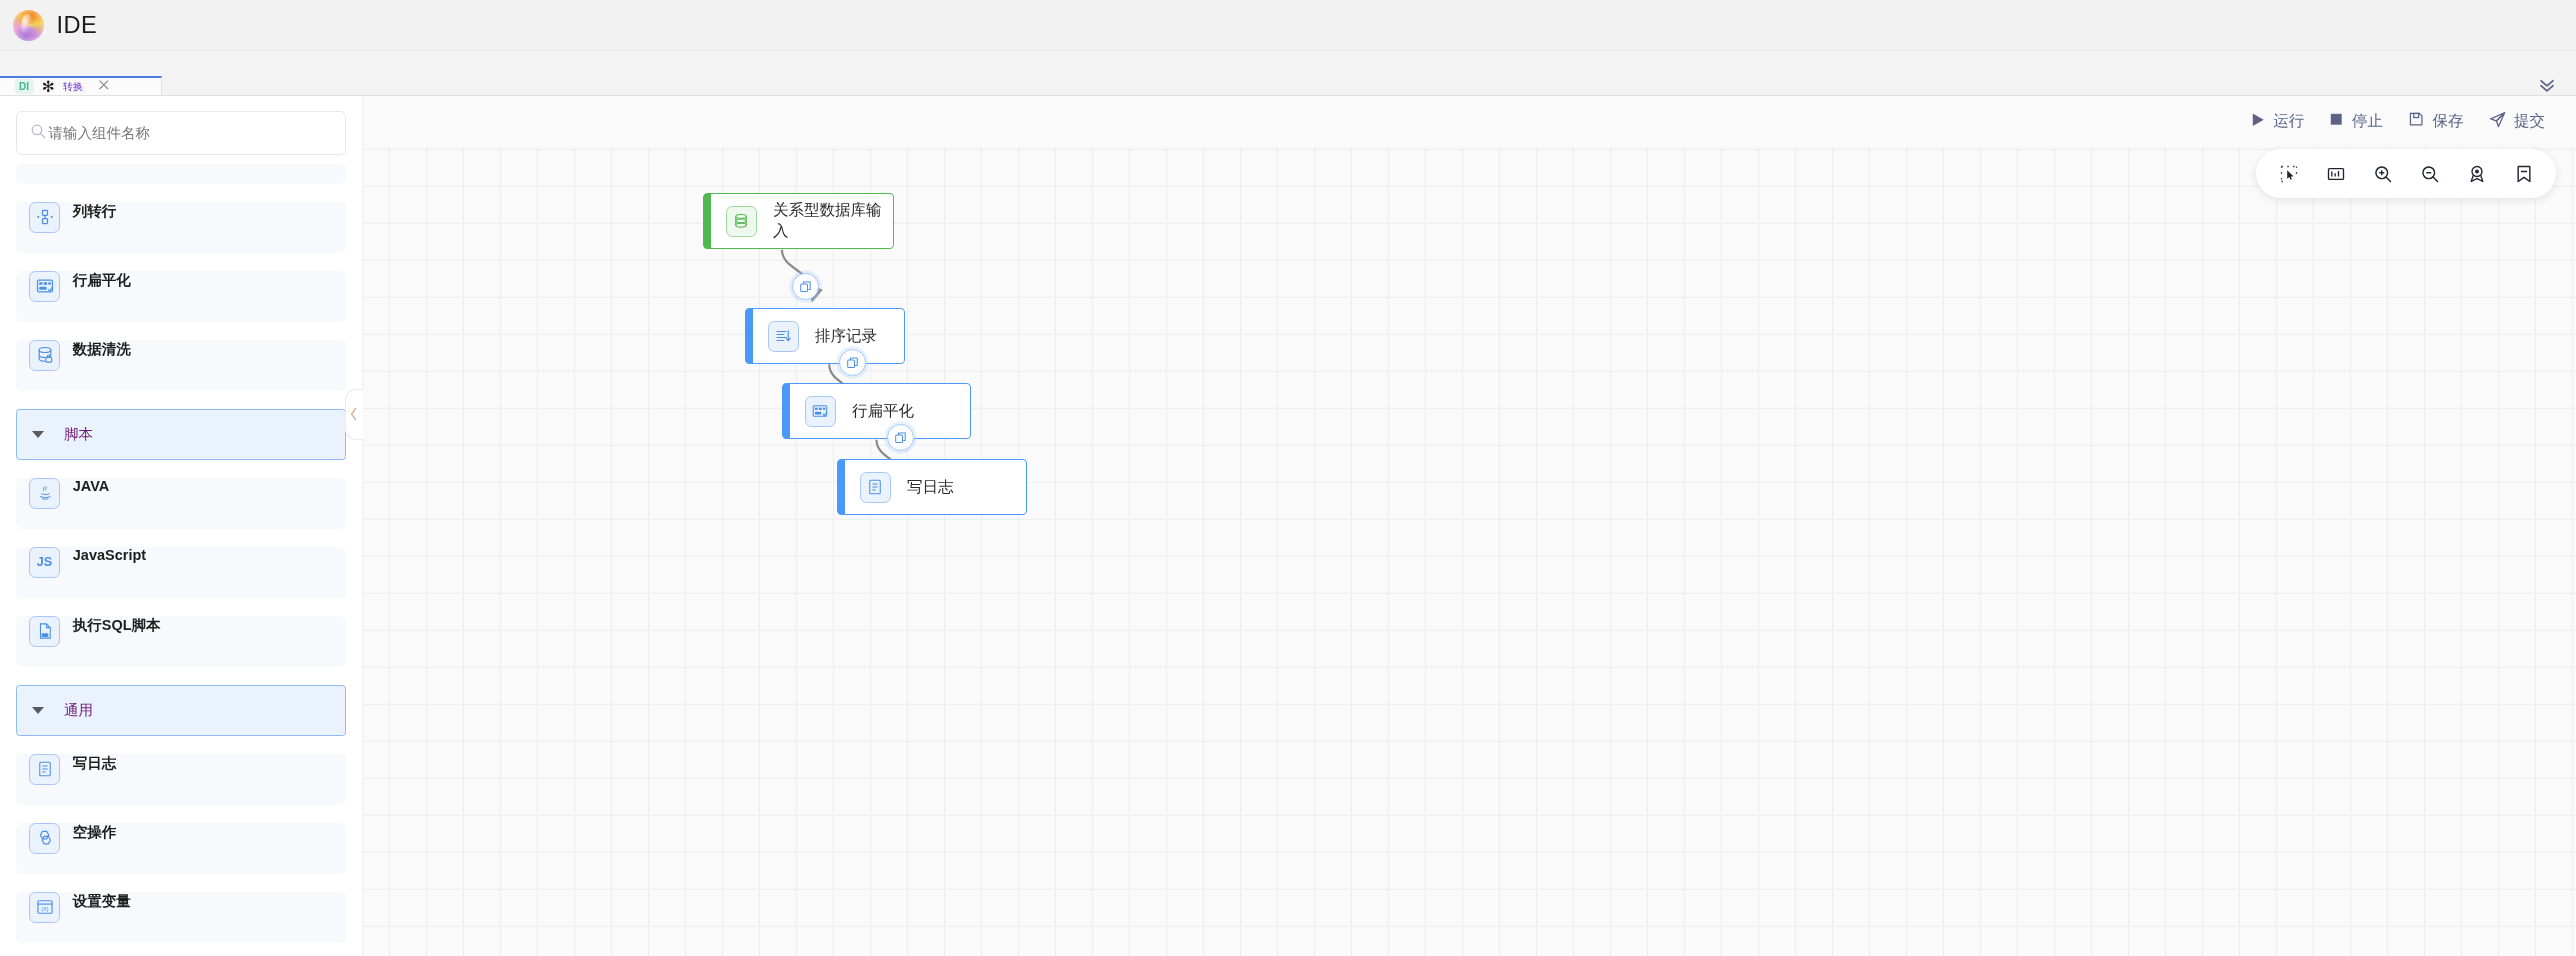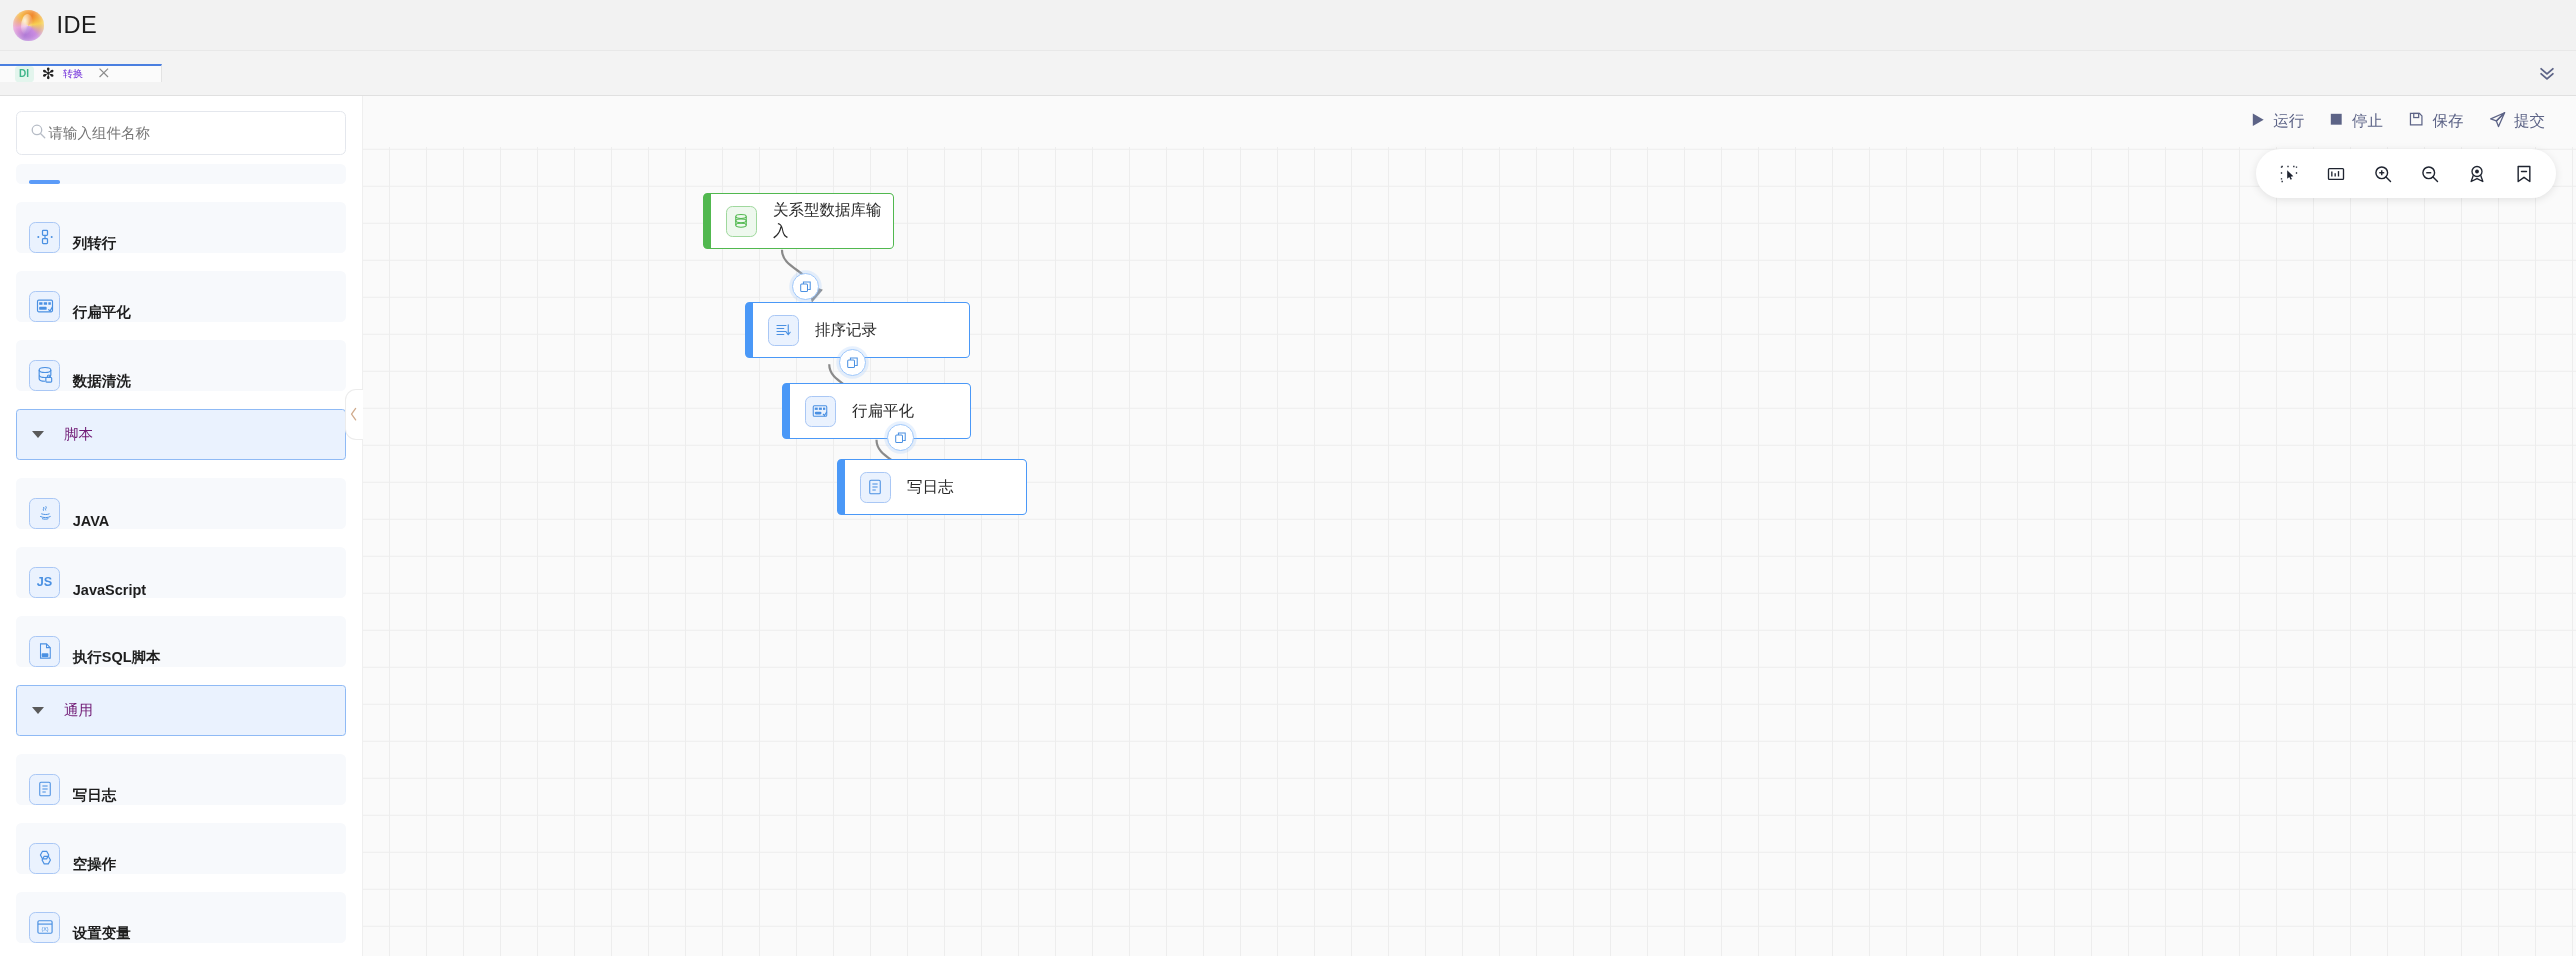--- a/index.html
+++ b/index.html
@@ -22,21 +22,21 @@
   }
   .logo::after {
     content: ""; position: absolute; left: 8.2px; top: 4.5px; width: 13.6px; height: 22px;
     border-radius: 50% 50% 50% 50% / 60% 60% 40% 40%;
     background: radial-gradient(ellipse at 30% 30%, #ffffffcc, #ffffff00 65%);
   }
   .app-title { font-size: 23.6px; color: #1b1b1b; letter-spacing: 0.5px; }
 
   
   .tabbar {
-    height: 45px; background: #f3f3f3; display: flex; align-items: center;
+    height: 45px; background: #f3f3f3; display: flex; align-items: flex-end;
     border-bottom: 0.9px solid #e0e0e0; position: relative;
   }
   .tab {
     display: flex; align-items: center; gap: 8.2px;
     padding: 0 16.4px 0 14.5px; background: #fbfbfb;
     border-top: 2.7px solid #4a7fe0; border-right: 0.9px solid #e3e3e3;
     min-width: 162px; cursor: pointer;
   }
   .tab-badge {
     background: #e3f5ed; color: #3fb68b; font-size: 10px; font-weight: bold;
@@ -70,21 +70,21 @@
   .search-input {
     border: none; outline: none; font-size: 14.5px; color: #9aa0ab;
     background: transparent; width: 100%;
     font-family: "Liberation Sans", sans-serif;
   }
   .palette { flex: 1; overflow: hidden; padding: 0 16.4px 0 16.4px; position: relative; }
   .palette-scroll { position: relative; }
 
   .comp-item {
     height: 51px; background: #f7f9fc; border-radius: 5.5px;
-    display: flex; align-items: flex-end; gap: 12.7px; padding: 0 12.7px;
+    display: flex; align-items: flex-start; gap: 12.7px; padding: 0 12.7px;
     margin-bottom: 18px; cursor: pointer;
   }
   .comp-item.partial { height: 20px; margin-bottom: 18px; overflow: hidden; position: relative; }
   .comp-icon {
     width: 31px; height: 31px; border: 1.4px solid #a9c7f5; border-radius: 6.4px;
     background: #eaf2fe; display: flex; align-items: center; justify-content: center;
     flex: 0 0 31px; color: #4a90e2;
   }
   .comp-label { font-size: 14.5px; color: #1d1d1d; font-weight: bold; }
 
@@ -440,21 +440,21 @@
             <ellipse cx="12" cy="6" rx="7" ry="2.6"></ellipse>
             <ellipse cx="12" cy="11.8" rx="7" ry="2.6"></ellipse>
             <ellipse cx="12" cy="17.6" rx="7" ry="2.6"></ellipse>
             <line x1="5" y1="6" x2="5" y2="17.6"></line>
               <line x1="19" y1="6" x2="19" y2="17.6"></line>
           </svg>
         </span>
         <span class="node-label">关系型数据库输入</span>
       </div>
 
-      <div class="node blue" style="left:382px; top:155px; width:225px;">
+      <div class="node blue" style="left:382px; top:161px; width:160px;">
         <span class="node-icon blue">
           <svg width="18" height="18" viewBox="0 0 24 24" fill="none" stroke="#4a90e2" stroke-width="1.5" stroke-linecap="round">
             <line x1="4" y1="6" x2="16" y2="6"></line>
               <line x1="4" y1="10" x2="13" y2="10"></line>
             <line x1="4" y1="14" x2="16" y2="14"></line>
               <line x1="4" y1="18" x2="13" y2="18"></line>
             <path d="M19 5 v13 M16.4 15 L19 18.3 L21.6 15" stroke-linejoin="round"></path>
           </svg>
         </span>
         <span class="node-label">排序记录</span>

